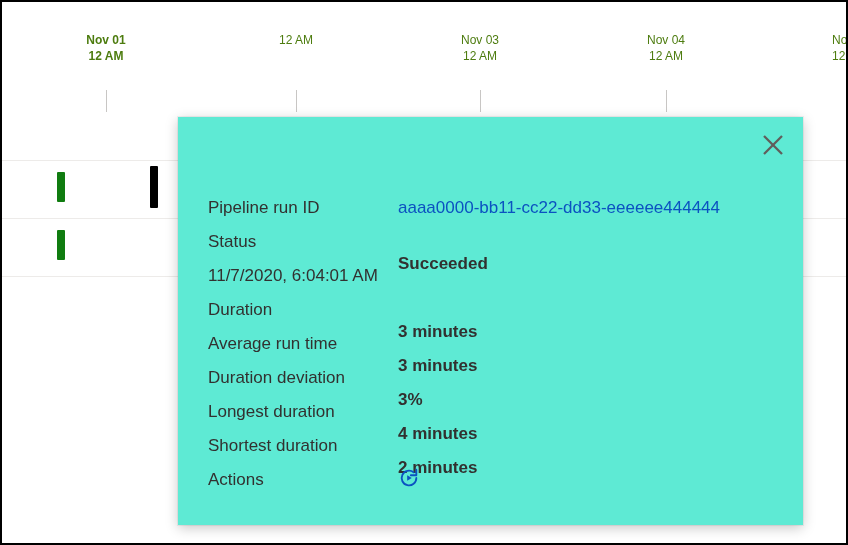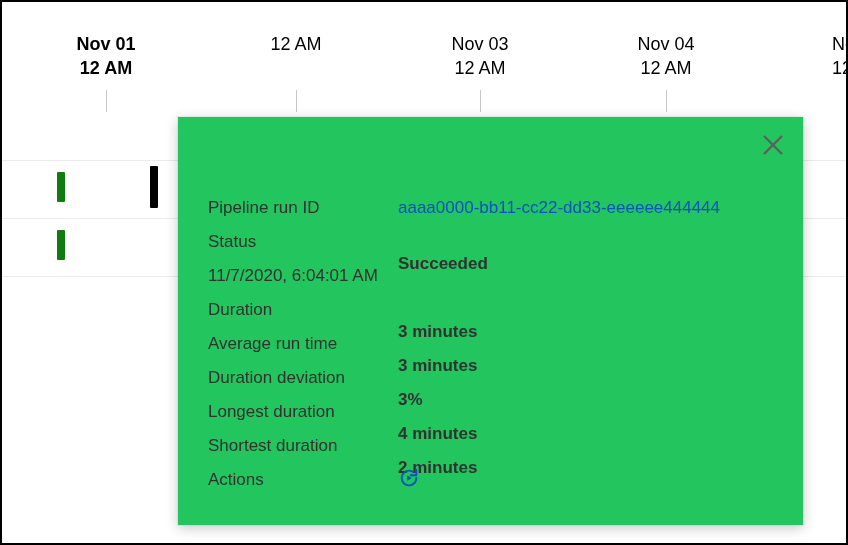--- a/index.html
+++ b/index.html
@@ -27,22 +27,22 @@
     left: 0;
     right: 0;
     height: 55px;
   }
   .tick {
     position: absolute;
     text-align: center;
     width: 120px;
     transform: translateX(-50%);
     line-height: 1.35;
-    font-size: 18px;
-    color: #000000;
+    font-size: 12px;
+    color: #4d7c0f;
   }
   .tick .date { white-space: nowrap; }
   .tick .time { white-space: nowrap; }
   .tick.bold .date, .tick.bold .time { font-weight: 700; }
 
   
   .vtick {
     position: absolute;
     top: 88px;
     width: 1px;
@@ -68,21 +68,21 @@
   .run-bar.green { background: #107c10; }
   .run-bar.black { background: #000; }
 
   
   .popup {
     position: absolute;
     left: 176px;
     top: 115px;
     width: 625px;
     height: 408px;
-    background: #22c55e;
+    background: #5eead4;
     box-shadow: 0 3px 12px rgba(0,0,0,0.22), 0 0 0 1px rgba(0,0,0,0.05);
     padding: 26px 30px 18px 30px;
   }
   .popup .close {
     position: absolute;
     top: 16px;
     right: 18px;
     width: 24px;
     height: 24px;
     cursor: pointer;

